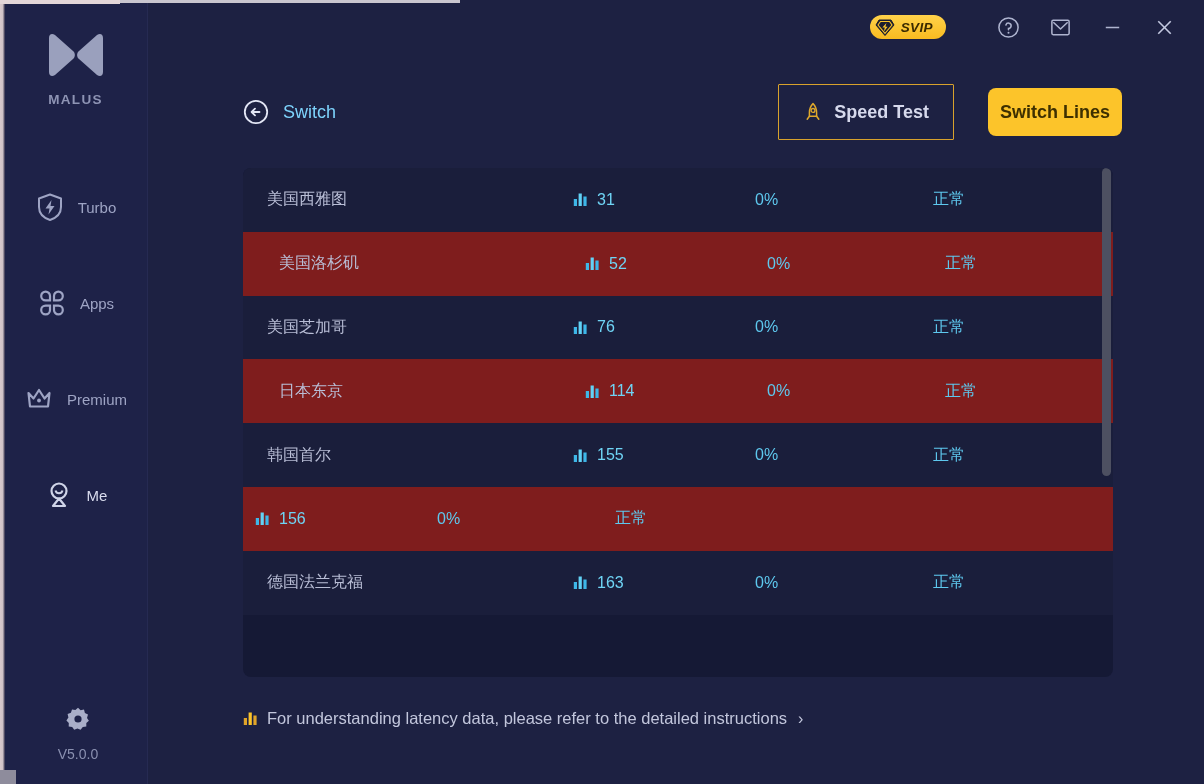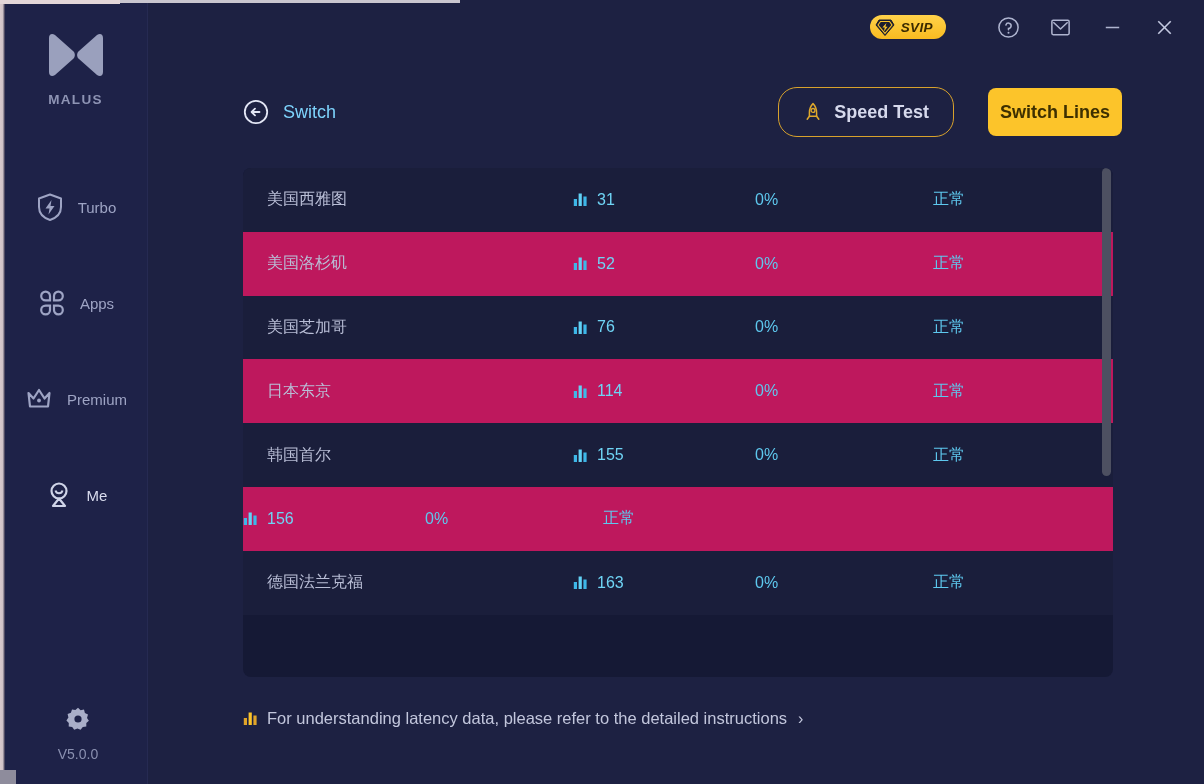--- a/index.html
+++ b/index.html
@@ -127,24 +127,24 @@
     height: 56px;
     display: flex; align-items: center;
   }
   .back-wrap { display: flex; align-items: center; gap: 14px; cursor: pointer; }
   .back-icon { width: 26px; height: 26px; display: block; }
   .page-title { font-size: 18px; color: #7dd3fc; font-weight: 400; }
 
   .head-actions { margin-left: auto; display: flex; align-items: center; gap: 34px; }
 
   .btn-speed {
-    height: 50px;
+    height: 56px;
     padding: 0 24px;
     border: 1px solid #d8a22c;
-    border-radius: 19px;
+    border-radius: 1px;
     background: transparent;
     display: flex; align-items: center; gap: 11px;
     cursor: pointer;
   }
   .rocket-icon { width: 20px; height: 20px; display:block; }
   .btn-speed-label { font-size: 18px; color: #d6d9ec; font-weight: bold; }
 
   .btn-switch {
     height: 48px;
     padding: 0 12px;
@@ -191,21 +191,21 @@
     position: relative;
     height: 447px;
     overflow: hidden;
   }
   .trow {
     height: 63.8px;
     display: flex; align-items: center;
     cursor: pointer;
   }
   .trow.odd  { background: #1a1e3b; }
-  .trow.even { background: #be185d; }
+  .trow.even { background: #7f1d1d; padding-left: 12px; }
   .td { font-size: 16px; }
   .td.node   { color: #b9bed6; }
   .td.lat    { color: #6fd4f5; display: flex; align-items: center; gap: 9px; }
   .td.loss   { color: #5ec8ee; }
   .td.status { color: #5ec8ee; }
   .bars-icon { width: 15px; height: 15px; display: block; }
 
   .scrollbar {
     position: absolute;
     right: 2px; top: 0;

